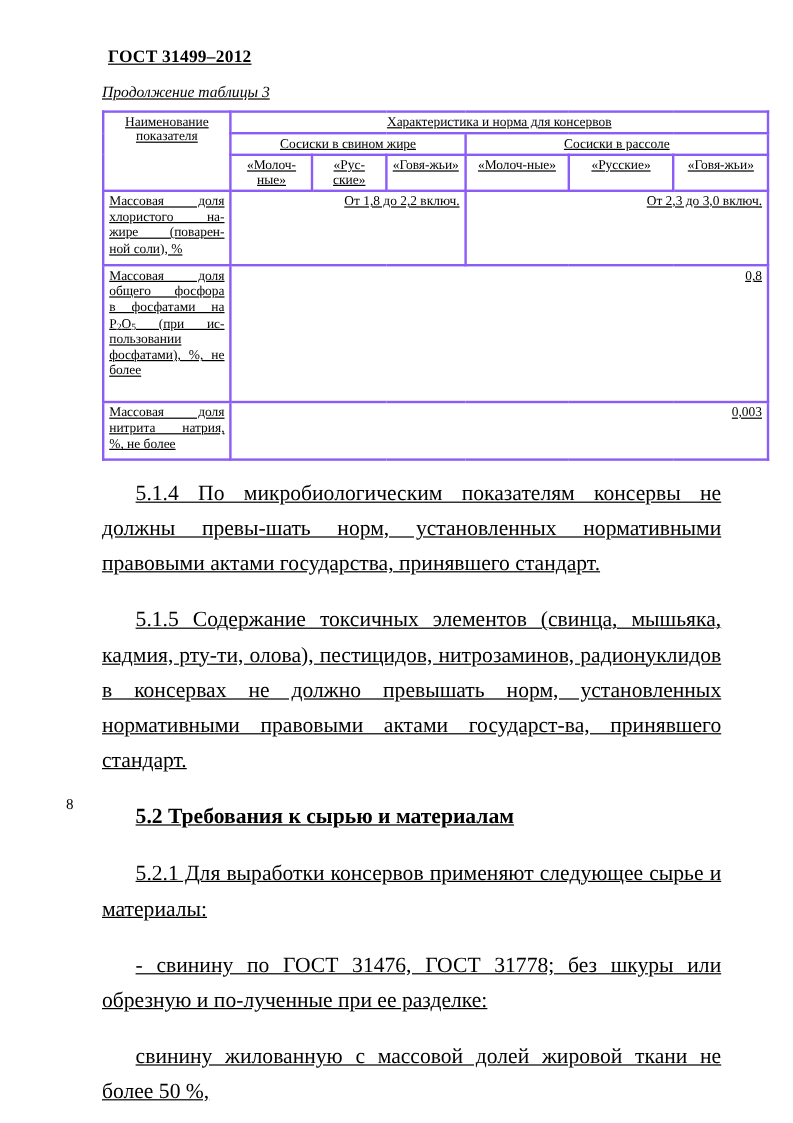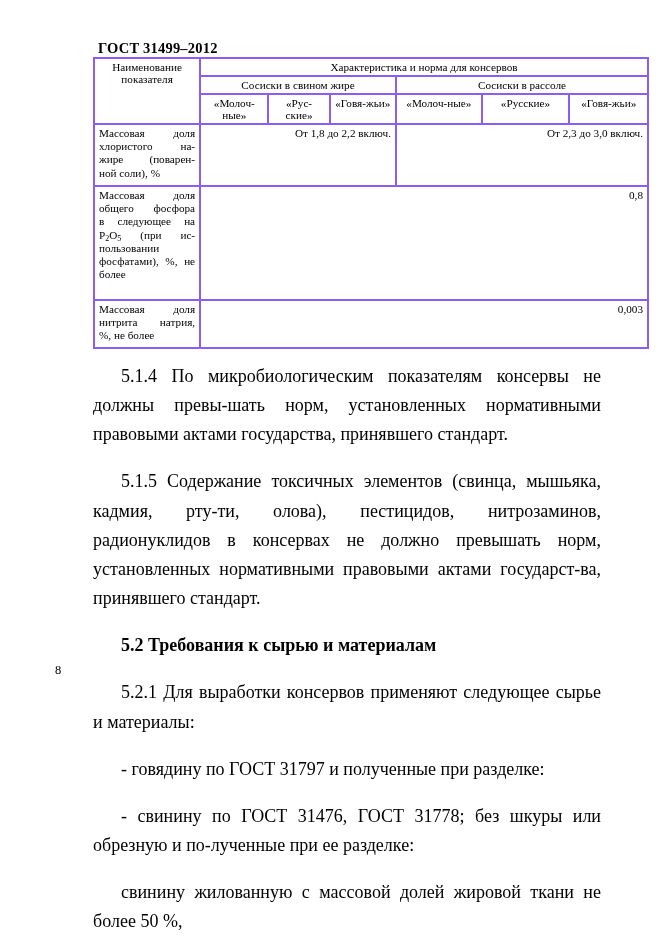--- a/index.html
+++ b/index.html
@@ -12,21 +12,22 @@
     height: 936px;
     font-family: "Liberation Serif", serif;
     color: #000;
     position: relative;
   }
   .page {
     position: relative;
     width: 661px;
     height: 718px;
     box-sizing: border-box;
-    padding: 40px 30px 20px 38px;
+    padding: 40px 30px 20px 30px;
+    text-decoration: underline;
   }
   .doc-title {
     font-size: 14.5px;
     font-weight: bold;
     margin-left: 60px;
     letter-spacing: 0.2px;
   }
   .table-caption {
     font-size: 13px;
     font-style: italic;
@@ -82,20 +83,21 @@
   }
   sub { font-size: 8px; vertical-align: baseline; position: relative; top: 2px; }
 </style>
 </head>
 <body>
 
 <div class="page">
 
   <div class="doc-title">ГОСТ 31499–2012</div>
 
+  <div class="table-caption">Продолжение таблицы 3</div>
 
   <table class="spec">
     <colgroup>
       <col style="width:104px">
       <col style="width:67px">
       <col style="width:60px">
       <col style="width:65px">
       <col style="width:84px">
       <col style="width:86px">
       <col style="width:77px">
@@ -128,21 +130,21 @@
           <div class="last">ной соли), %</div>
         </td>
         <td colspan="3" class="val-cell">От 1,8 до 2,2 включ.</td>
         <td colspan="3" class="val-cell">От 2,3 до 3,0 включ.</td>
       </tr>
 
       <tr>
         <td class="label-cell" style="height:108px;">
           <div>Массовая доля</div>
           <div>общего фосфора</div>
-          <div>в следующее на</div>
+          <div>в фосфатами на</div>
           <div>P<sub>2</sub>O<sub>5</sub> (при ис-</div>
           <div>пользовании</div>
           <div>фосфатами), %, не</div>
           <div class="last">более</div>
         </td>
         <td colspan="6" class="val-cell">0,8</td>
       </tr>
 
       <tr>
         <td class="label-cell" style="height:42px;">
@@ -153,20 +155,19 @@
         <td colspan="6" class="val-cell">0,003</td>
       </tr>
     </tbody>
   </table>
 
   <div class="body-text">
     <p class="para">5.1.4 По микробиологическим показателям консервы не должны превы-шать норм, установленных нормативными правовыми актами государства, принявшего стандарт.</p>
     <p class="para">5.1.5 Содержание токсичных элементов (свинца, мышьяка, кадмия, рту-ти, олова), пестицидов, нитрозаминов, радионуклидов в консервах не должно превышать норм, установленных нормативными правовыми актами государст-ва, принявшего стандарт.</p>
     <p class="para bold">5.2 Требования к сырью и материалам</p>
     <p class="para">5.2.1 Для выработки консервов применяют следующее сырье и материалы:</p>
-    <p class="para">- говядину по ГОСТ 31797 и полученные при разделке:</p>
     <p class="para">- свинину по ГОСТ 31476, ГОСТ 31778; без шкуры или обрезную и по-лученные при ее разделке:</p>
     <p class="para nogap">свинину жилованную с массовой долей жировой ткани не более 50 %,</p>
     <p class="para nogap">шпик хребтовой не соленый, без шкурки;</p>
   </div>
 
   <div class="page-num">8</div>
 </div>
 
 </body></html>

